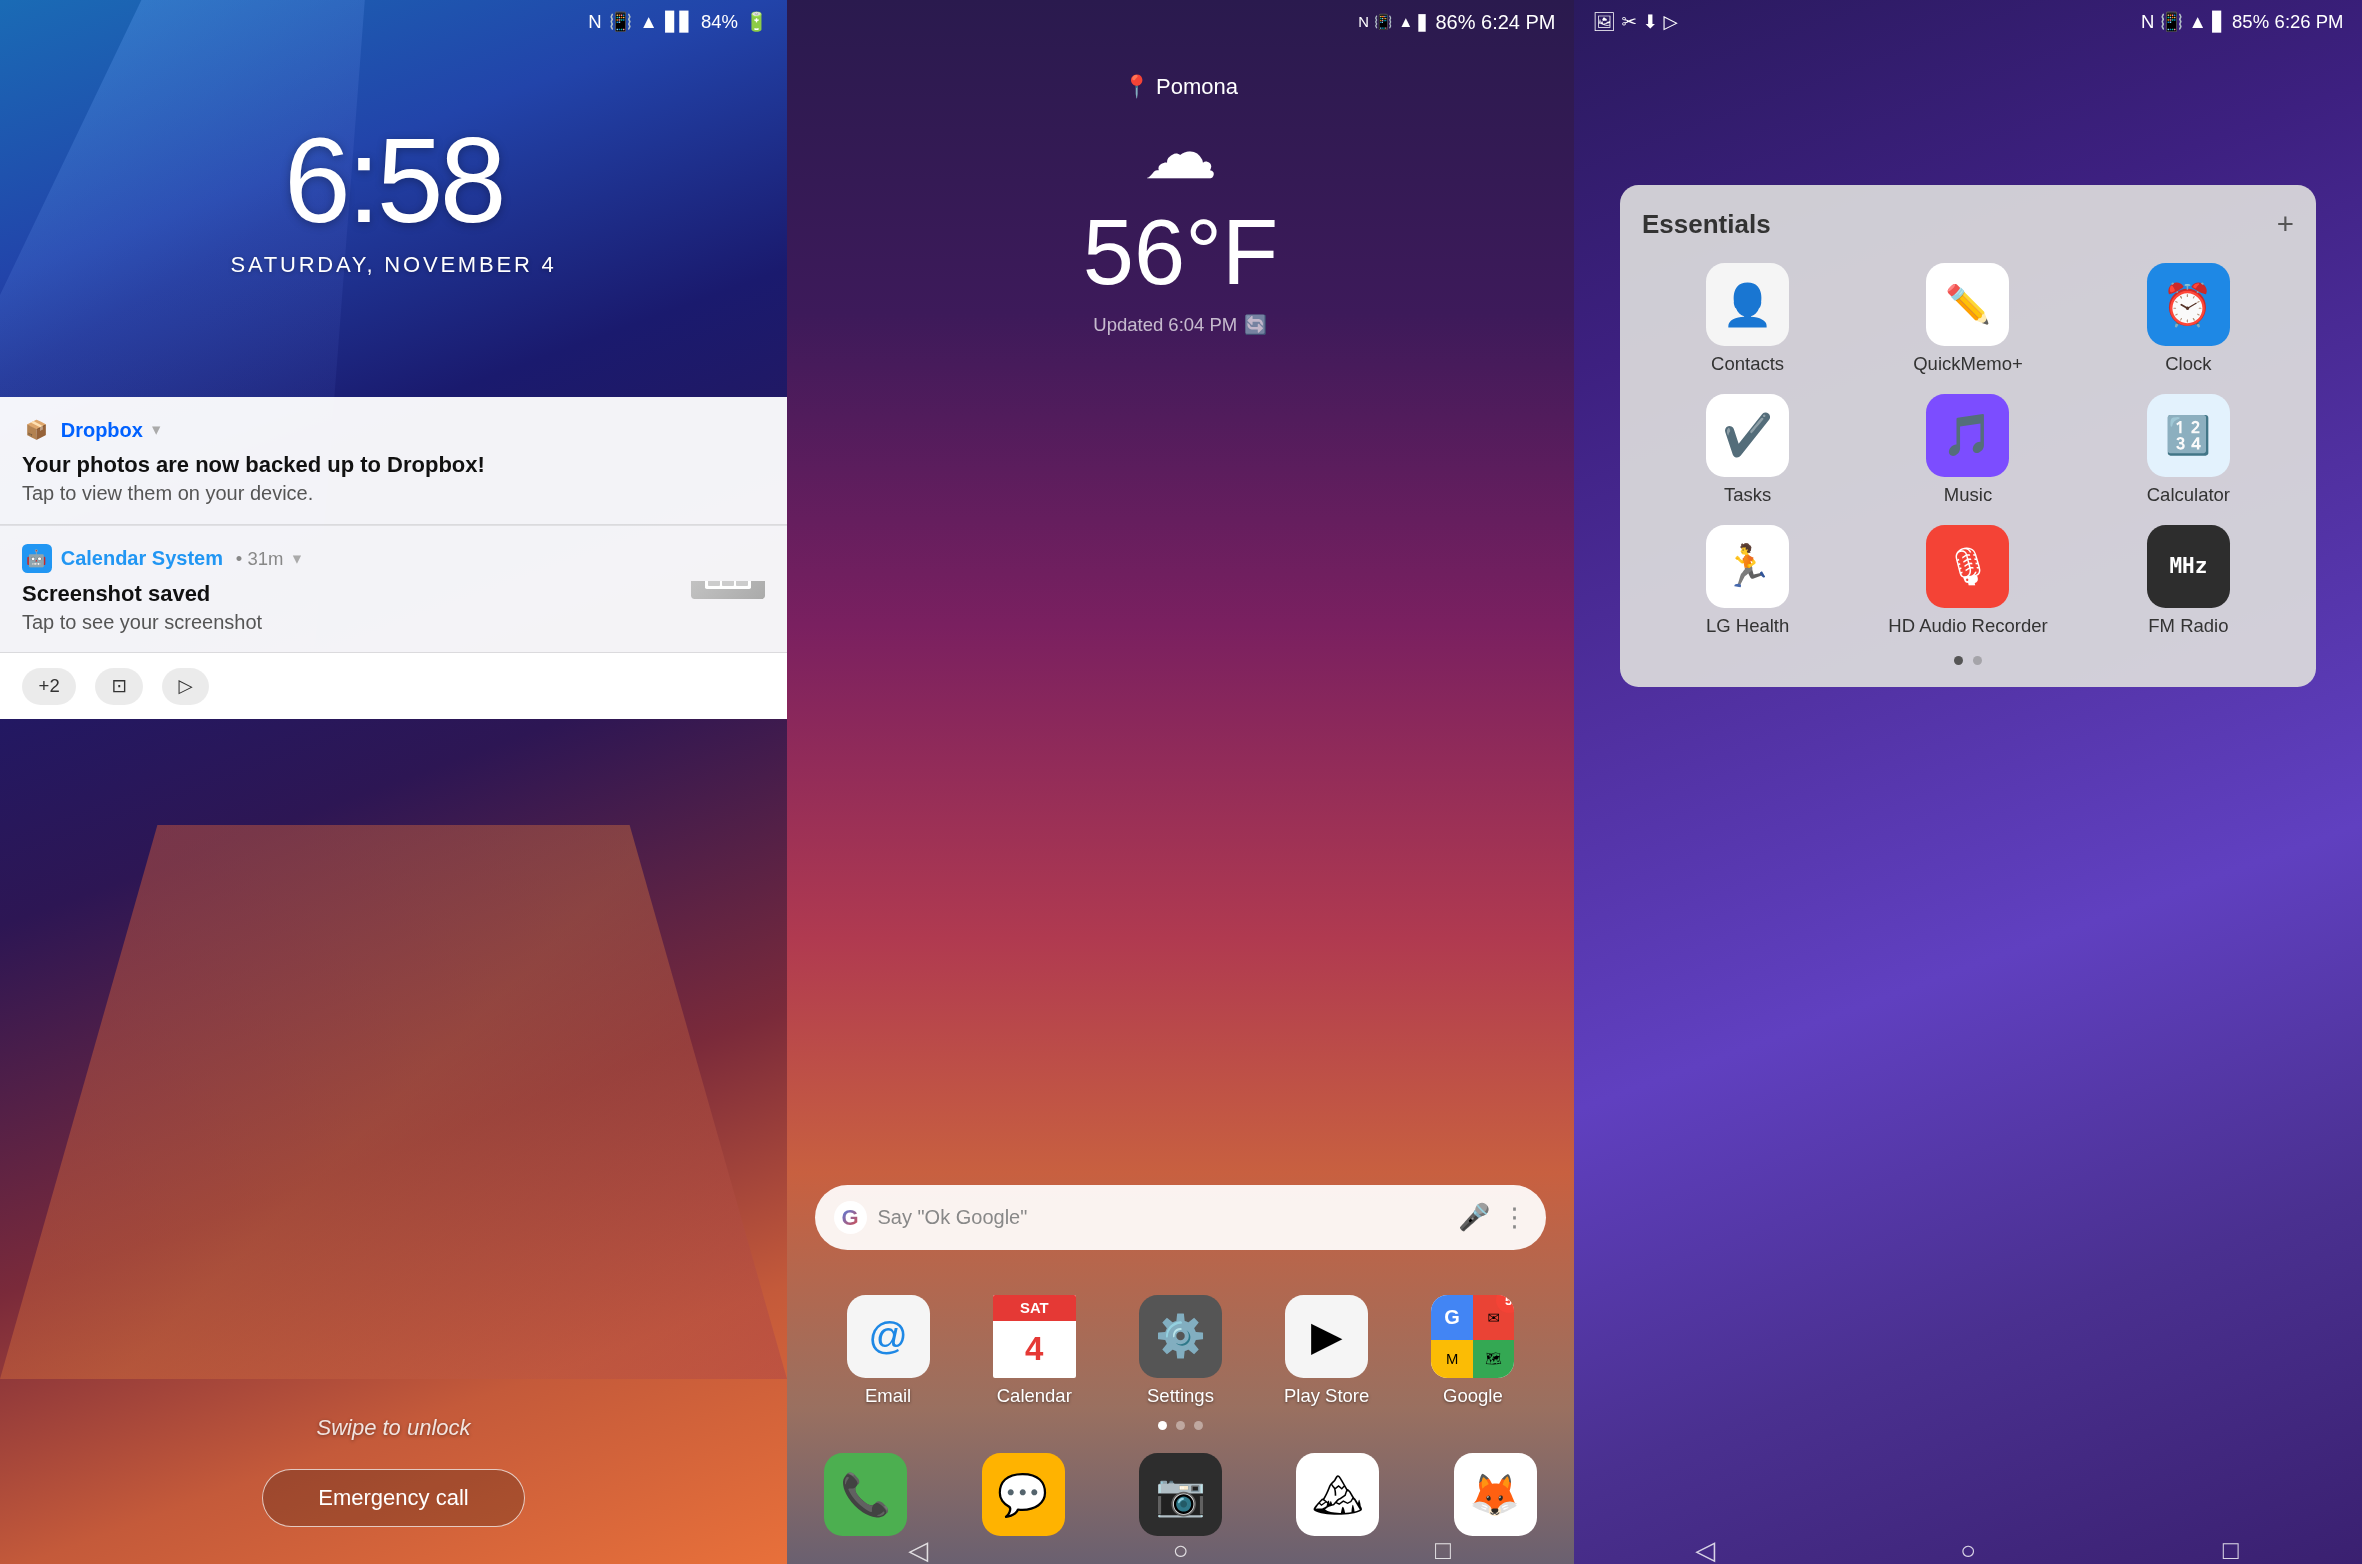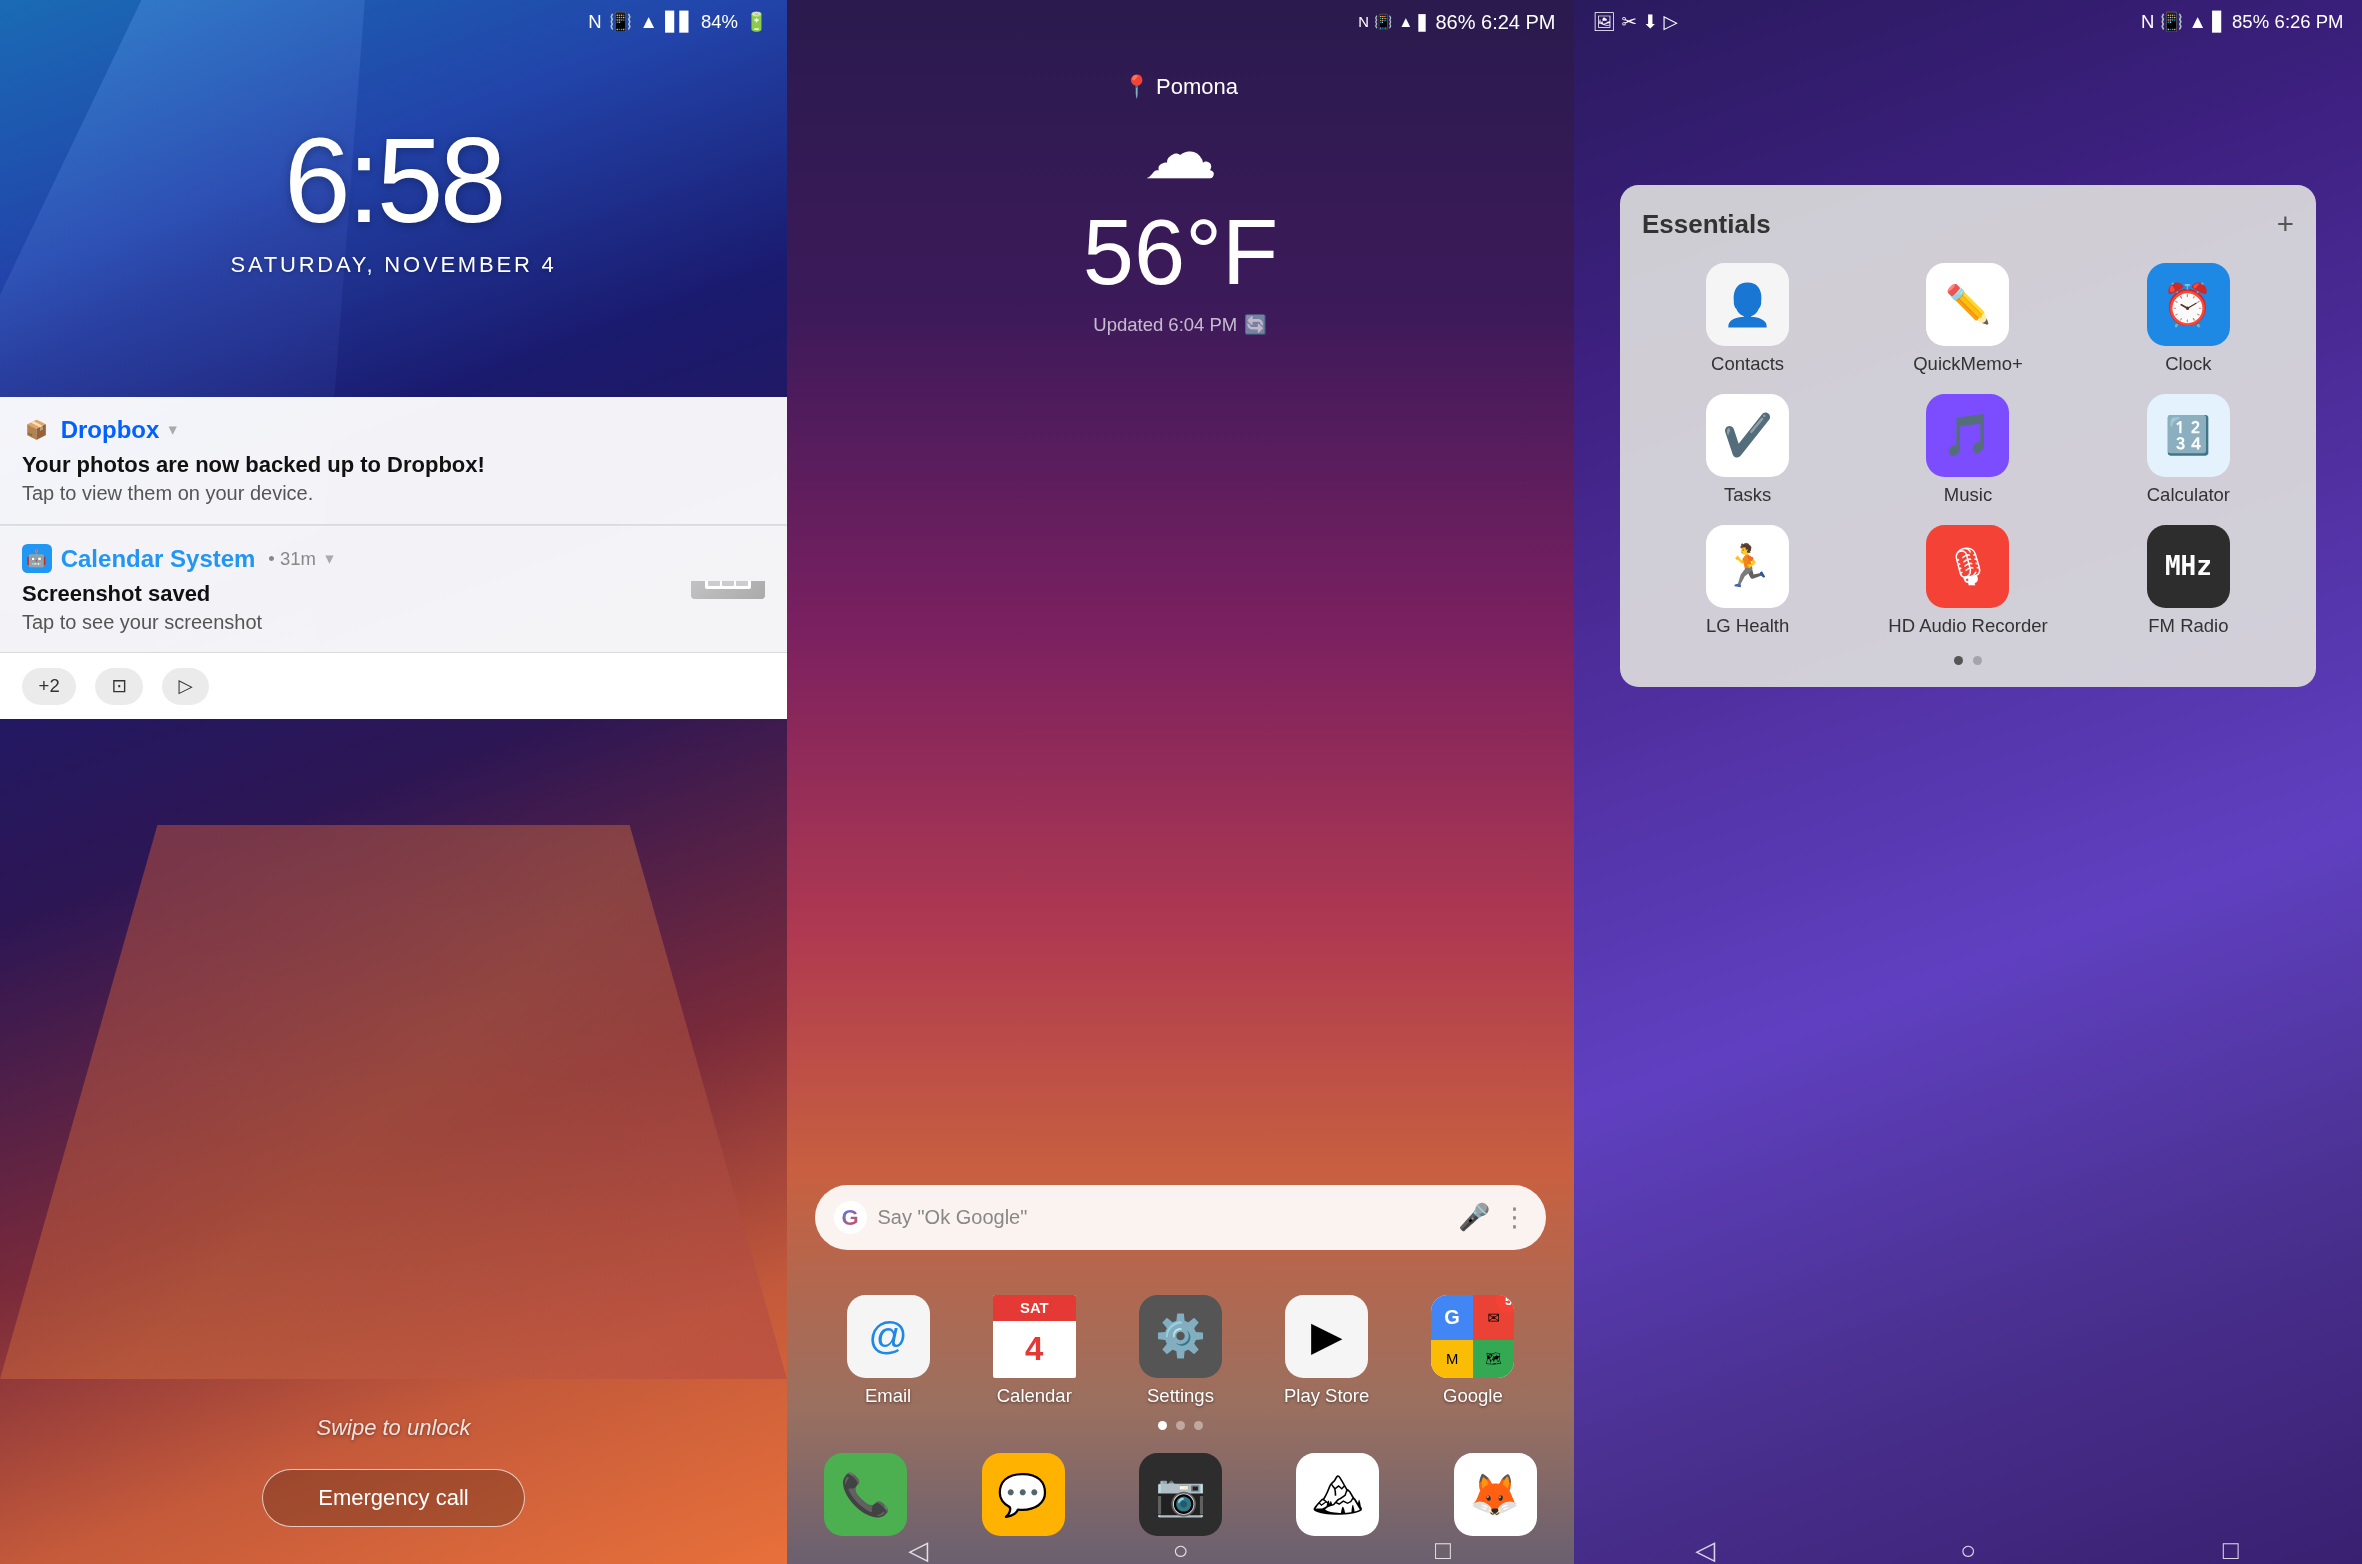--- a/index.html
+++ b/index.html
@@ -114,21 +114,21 @@
     .dropbox-icon {
       color: #0061ff;
     }
     .android-icon {
       background: #2196F3;
       color: white;
       font-size: 13px;
       border-radius: 3.7px;
     }
     .notif-app-name {
-      font-size: 24px;
+      font-size: 20px;
       font-weight: 600;
       color: #0061ff;
     }
     .notif-app-name.android {
       color: #2196F3;
     }
     .notif-time {
       font-size: 18.5px;
       color: #888;
       margin-left: 3.7px;
@@ -811,21 +811,21 @@
 
       <div class="ess-item">
         <div class="ess-icon icon-hdaudio" style="background:#f44336;color:white;">
           <span style="font-size:37px;">🎙</span>
         </div>
         <span class="ess-label">HD Audio Recorder</span>
       </div>
 
       <div class="ess-item">
         <div class="ess-icon icon-fmradio" style="background:#2d2d2d;color:white;">
-          <span style="font-size:26px; color:white; font-family:monospace; font-weight:bold; line-height:1;">MHz</span>
+          <span style="font-size:21px; color:white; font-family:monospace; font-weight:bold; line-height:1;">MHz</span>
         </div>
         <span class="ess-label">FM Radio</span>
       </div>
 
     </div>
 
     <div class="essentials-dots">
       <div class="ess-dot active"></div>
       <div class="ess-dot"></div>
     </div>

